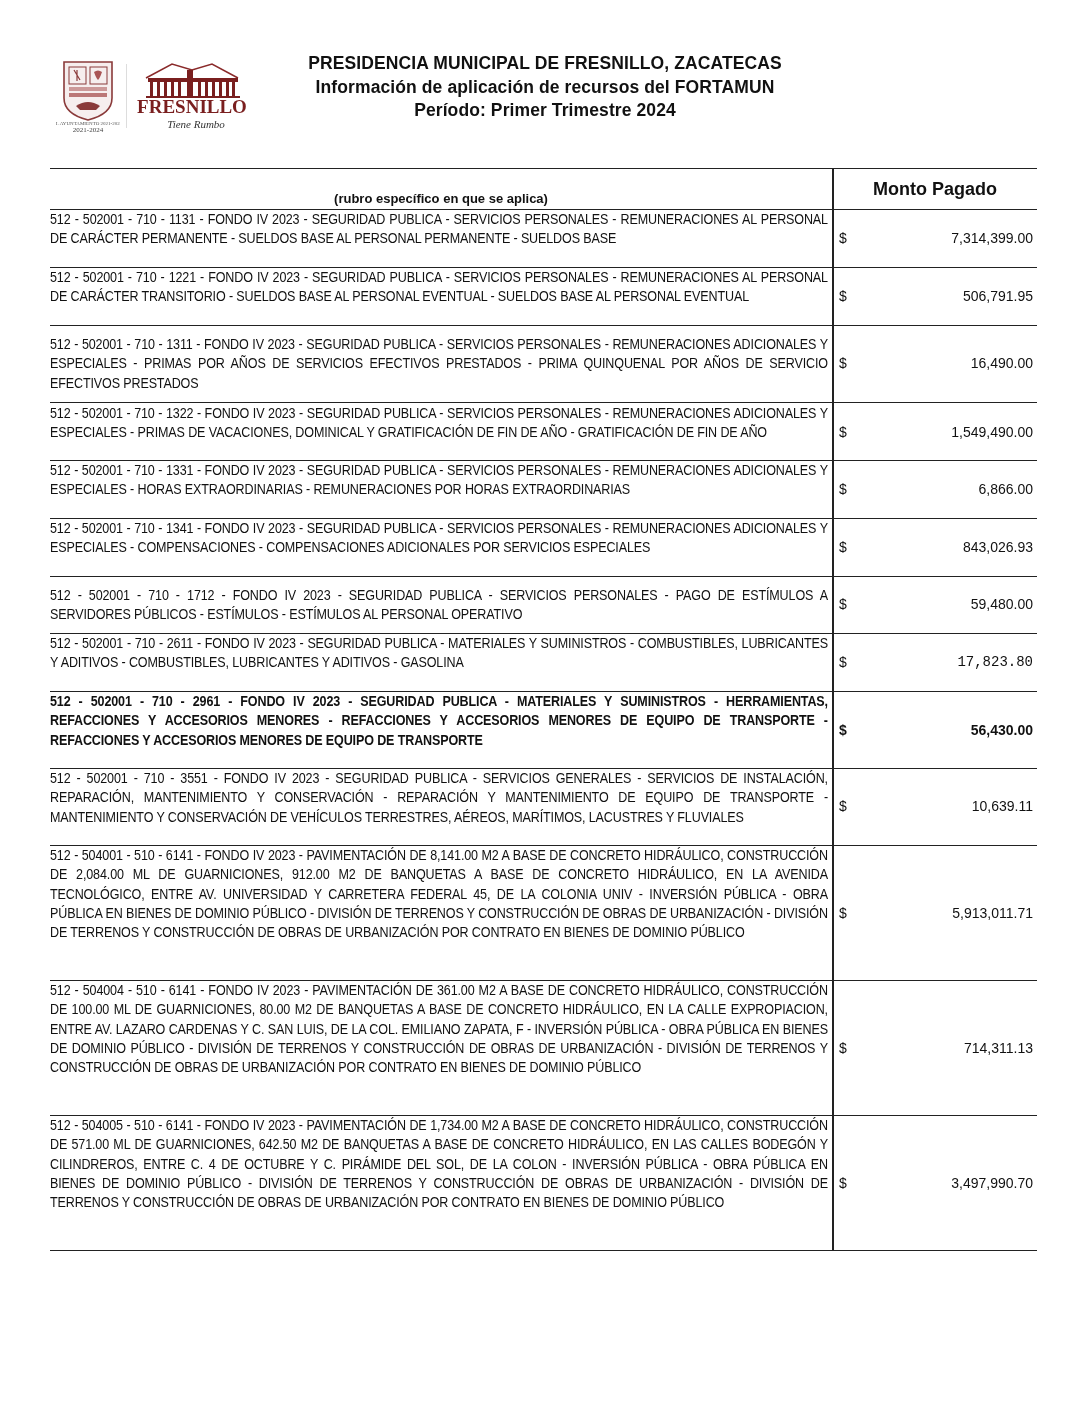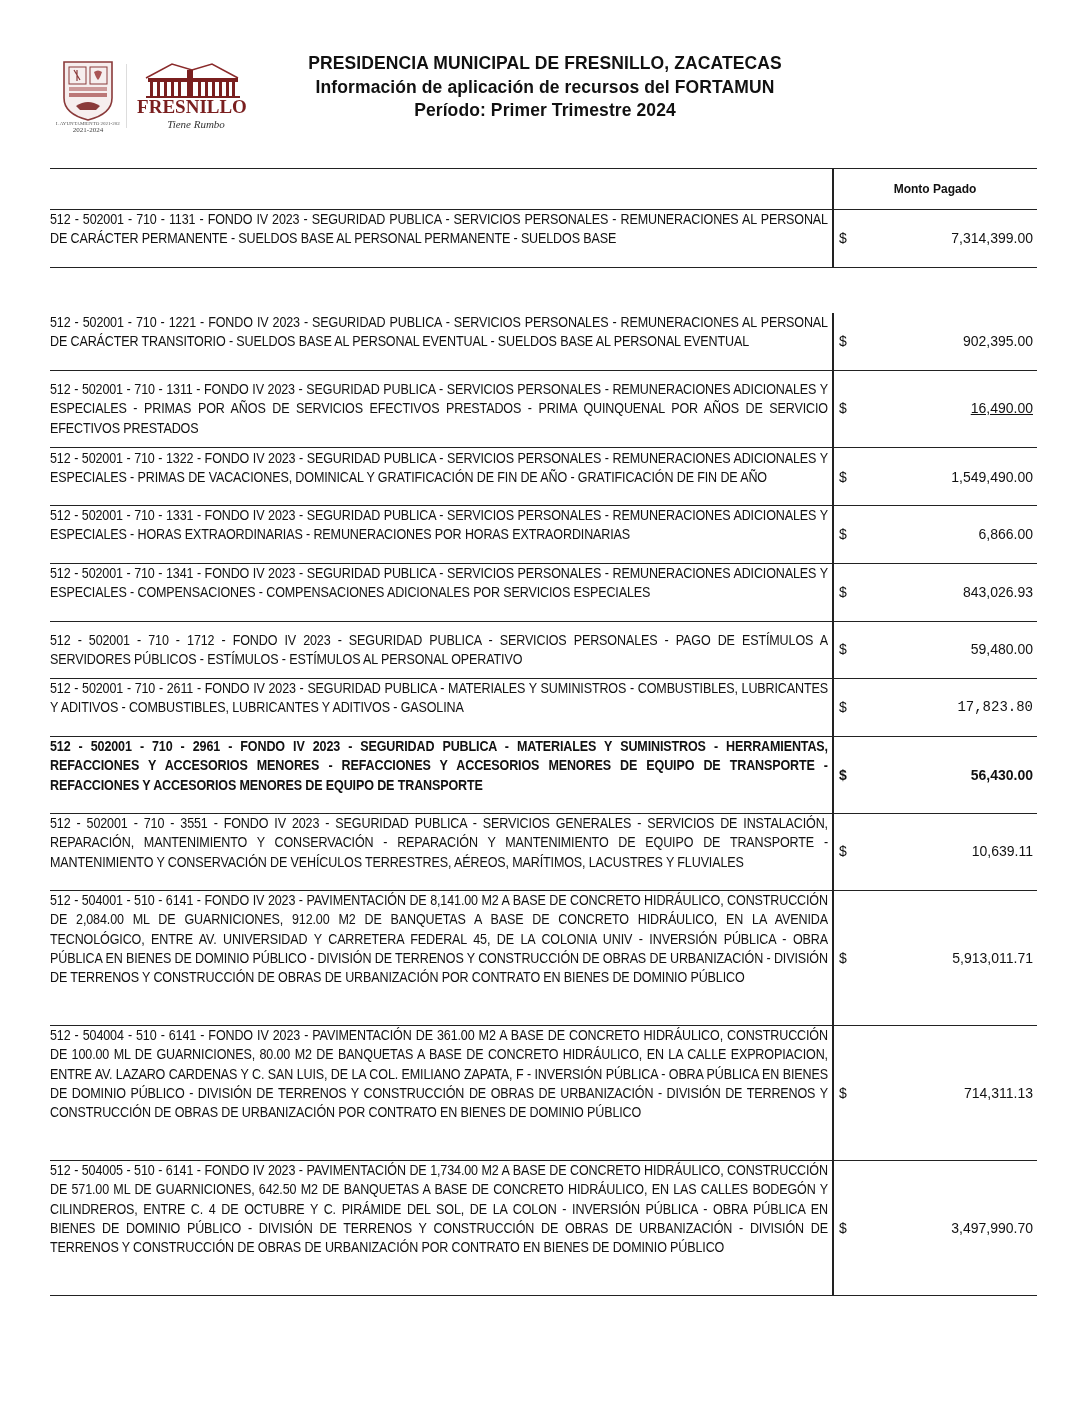--- a/index.html
+++ b/index.html
@@ -9,21 +9,21 @@
   .shield svg { width:64px; height:76px; }
   .vsep { position:absolute; left:74px; top:6px; width:1px; height:64px; background:#ddd; }
   .fres { position:absolute; left:80px; top:0; width:120px; height:76px; }
   .fres svg { width:120px; height:76px; }
   .heading { position:absolute; left:270px; top:52px; width:550px; text-align:center; font-weight:bold; font-size:17.5px; line-height:23.5px; letter-spacing:0.1px; }
   .heading div { white-space:nowrap; }
   .tbl { position:absolute; left:50px; top:168px; width:987px; }
   .hdr { position:relative; height:40px; border-top:1.6px solid #222; border-bottom:1.6px solid #222; }
   .hdr .l1 { position:absolute; left:0; top:0; width:782px; height:19px; border-bottom:1.6px solid #222; text-align:center; font-weight:bold; font-size:13px; line-height:19px; }
   .hdr .l2 { position:absolute; left:0; top:20px; width:782px; height:20px; text-align:center; font-weight:bold; font-size:13px; line-height:20px; }
-  .hdr .r { position:absolute; left:783px; top:0; width:204px; height:40px; text-align:center; font-weight:bold; font-size:12px; line-height:40px; }
+  .hdr .r { position:absolute; left:783px; top:0; width:204px; height:40px; text-align:center; font-weight:bold; font-size:18px; line-height:40px; }
   .vdiv { position:absolute; left:782px; top:0; width:1.6px; background:#222; }
   .row { position:relative; border-bottom:1.6px solid #222; box-sizing:border-box; }
   .desc { position:absolute; left:0; width:778px; font-size:14.2px; line-height:19.3px; text-align:justify; text-align-last:left; font-stretch:condensed; letter-spacing:-0.15px; transform-origin:left top; }
   .cur { position:absolute; left:789px; font-size:14px; }
   .amt { position:absolute; right:4px; font-size:14px; text-align:right; }
 </style>
 </head>
 <body>
 
 <div class="logos">
@@ -68,41 +68,42 @@
 </div>
 
 <div class="heading">
   <div>PRESIDENCIA MUNICIPAL DE FRESNILLO, ZACATECAS</div>
   <div>Información de aplicación de recursos del FORTAMUN</div>
   <div>Período: Primer Trimestre 2024</div>
 </div>
 
 <div class="tbl">
   <div class="hdr">
+    <div class="l2">(rubro específico en que se aplica)</div>
     <div class="vdiv" style="height:40px;"></div>
     <div class="r">Monto Pagado</div>
   </div>
 
   <div class="row" style="height:58px;">
     <div class="desc" style="top: 0px; width: 880px; transform: scaleX(0.884);">512 - 502001 - 710 - 1131 - FONDO IV 2023 - SEGURIDAD PUBLICA - SERVICIOS PERSONALES - REMUNERACIONES AL PERSONAL DE CARÁCTER PERMANENTE -   SUELDOS BASE AL PERSONAL PERMANENTE -   SUELDOS BASE</div>
     <div class="vdiv" style="height:58px;"></div>
     <div class="cur" style="top:20px;">$</div>
     <div class="amt" style="top:20px;">7,314,399.00</div>
   </div>
-  <div class="row" style="height:58px;margin-top:45px;">
+  <div class="row" style="height:58px;">
     <div class="desc" style="top: 0px; width: 880px; transform: scaleX(0.884);">512 - 502001 - 710 - 1221 - FONDO IV 2023 - SEGURIDAD PUBLICA - SERVICIOS PERSONALES - REMUNERACIONES AL PERSONAL DE CARÁCTER TRANSITORIO -   SUELDOS BASE AL PERSONAL EVENTUAL -   SUELDOS BASE AL PERSONAL EVENTUAL</div>
     <div class="vdiv" style="height:58px;"></div>
     <div class="cur" style="top:20px;">$</div>
-    <div class="amt" style="top:20px;">902,395.00</div>
+    <div class="amt" style="top:20px;">506,791.95</div>
   </div>
   <div class="row" style="height:77px;">
     <div class="desc" style="top: 9px; width: 880px; transform: scaleX(0.884);">512 - 502001 - 710 - 1311 - FONDO IV 2023 - SEGURIDAD PUBLICA - SERVICIOS PERSONALES - REMUNERACIONES ADICIONALES Y ESPECIALES -   PRIMAS POR AÑOS DE SERVICIOS EFECTIVOS PRESTADOS -   PRIMA QUINQUENAL POR AÑOS DE SERVICIO EFECTIVOS PRESTADOS</div>
     <div class="vdiv" style="height:77px;"></div>
     <div class="cur" style="top:29px;">$</div>
-    <div class="amt" style="top:29px;text-decoration:underline;">16,490.00</div>
+    <div class="amt" style="top:29px;">16,490.00</div>
   </div>
   <div class="row" style="height:58px;">
     <div class="desc" style="top: 1px; width: 880px; transform: scaleX(0.884);">512 - 502001 - 710 - 1322 - FONDO IV 2023 - SEGURIDAD PUBLICA - SERVICIOS PERSONALES - REMUNERACIONES ADICIONALES Y ESPECIALES -   PRIMAS DE VACACIONES, DOMINICAL Y GRATIFICACIÓN DE FIN DE AÑO -   GRATIFICACIÓN DE FIN DE AÑO</div>
     <div class="vdiv" style="height:58px;"></div>
     <div class="cur" style="top:21px;">$</div>
     <div class="amt" style="top:21px;">1,549,490.00</div>
   </div>
   <div class="row" style="height:58px;">
     <div class="desc" style="top: 0px; width: 880px; transform: scaleX(0.884);">512 - 502001 - 710 - 1331 - FONDO IV 2023 - SEGURIDAD PUBLICA - SERVICIOS PERSONALES - REMUNERACIONES ADICIONALES Y ESPECIALES -   HORAS EXTRAORDINARIAS -   REMUNERACIONES POR  HORAS EXTRAORDINARIAS</div>
     <div class="vdiv" style="height:58px;"></div>

